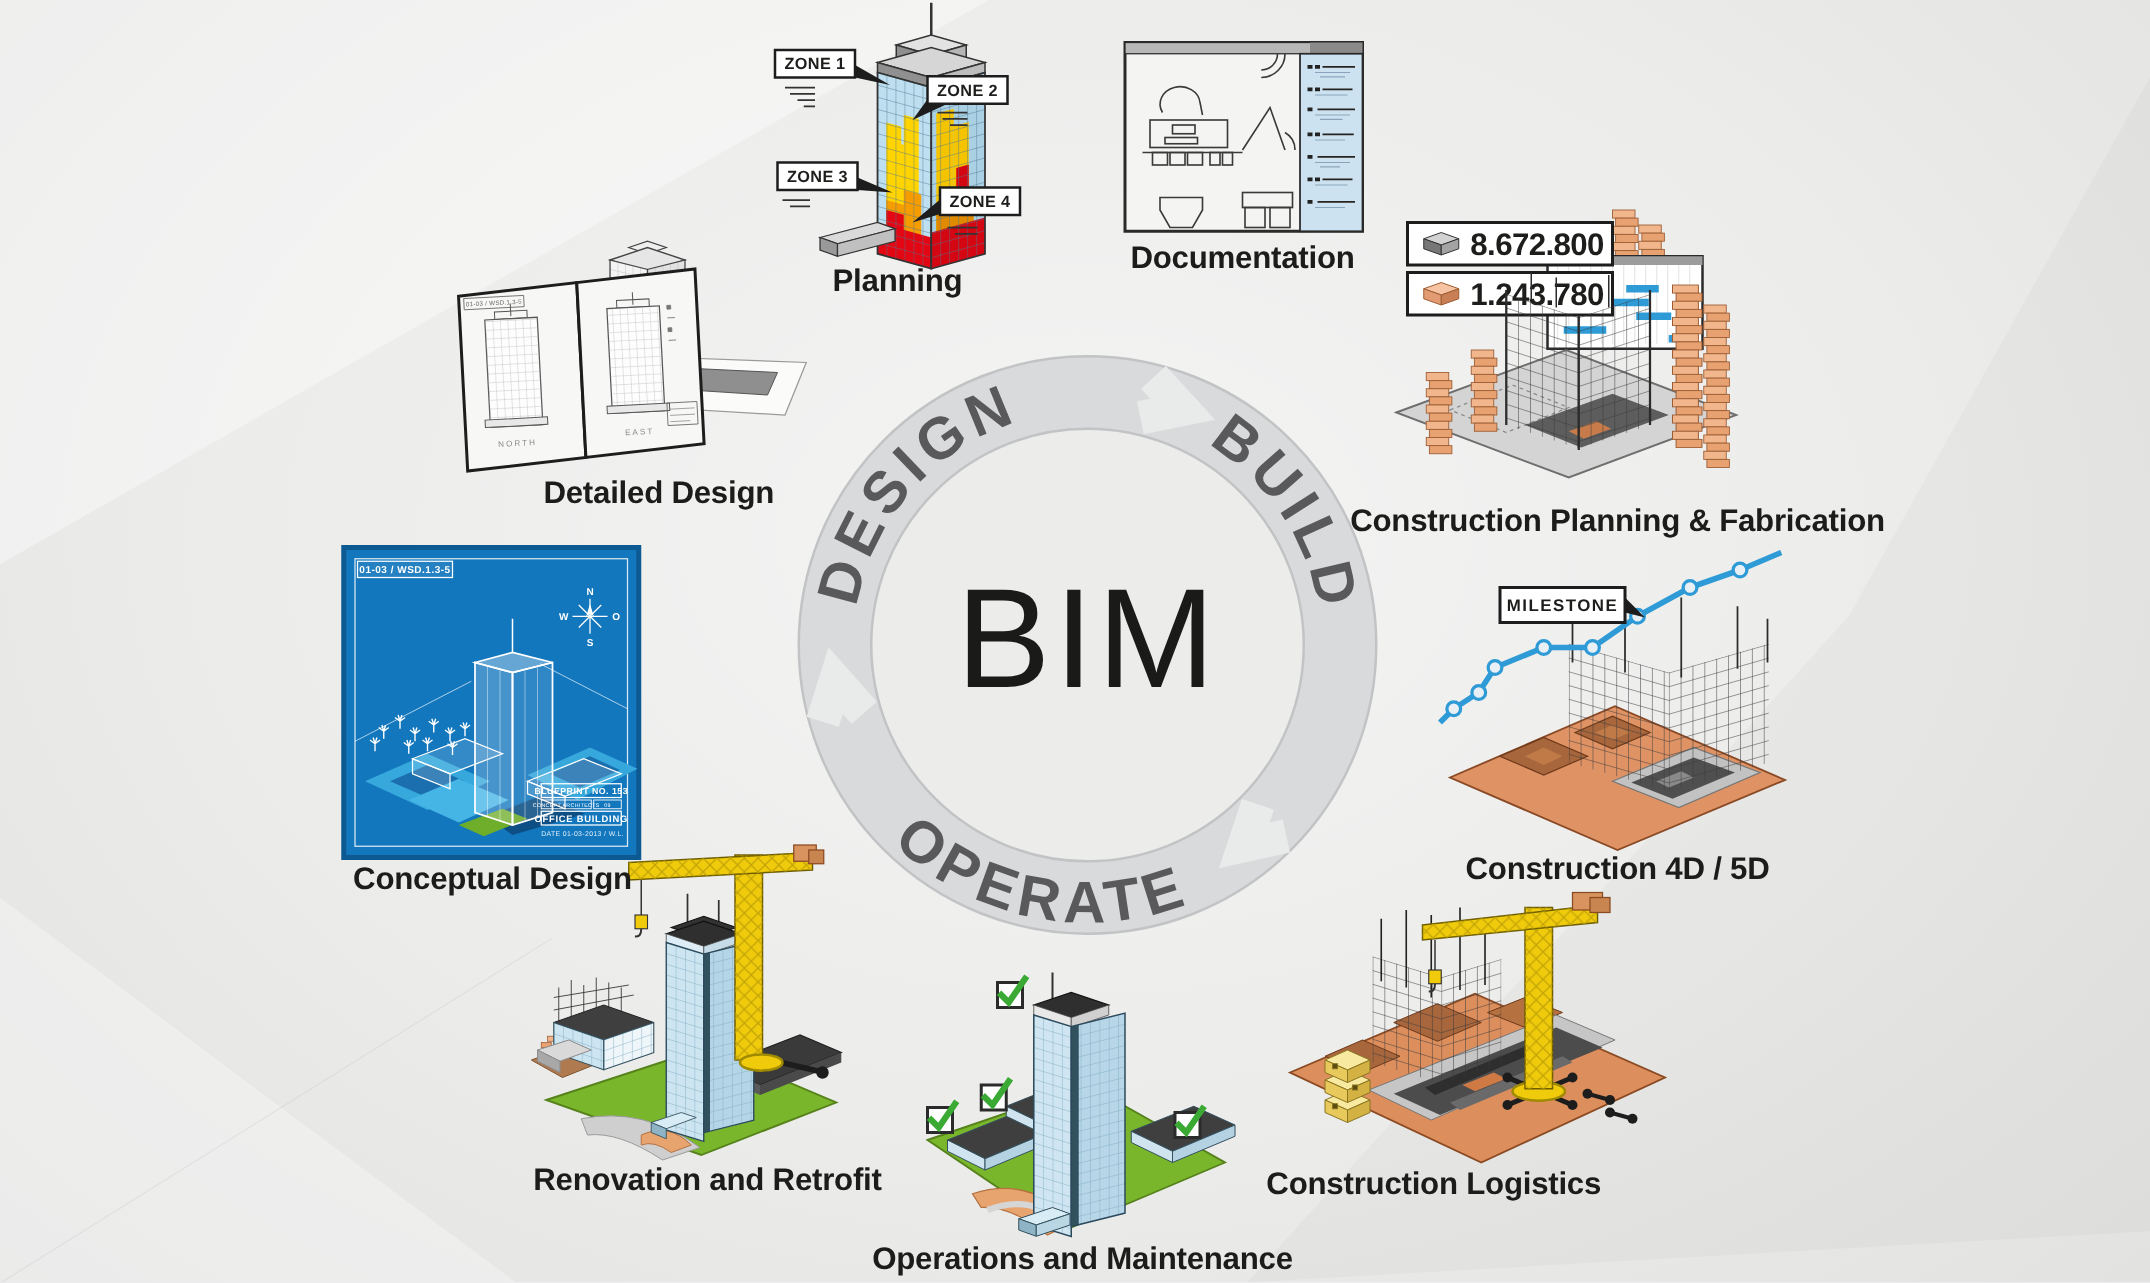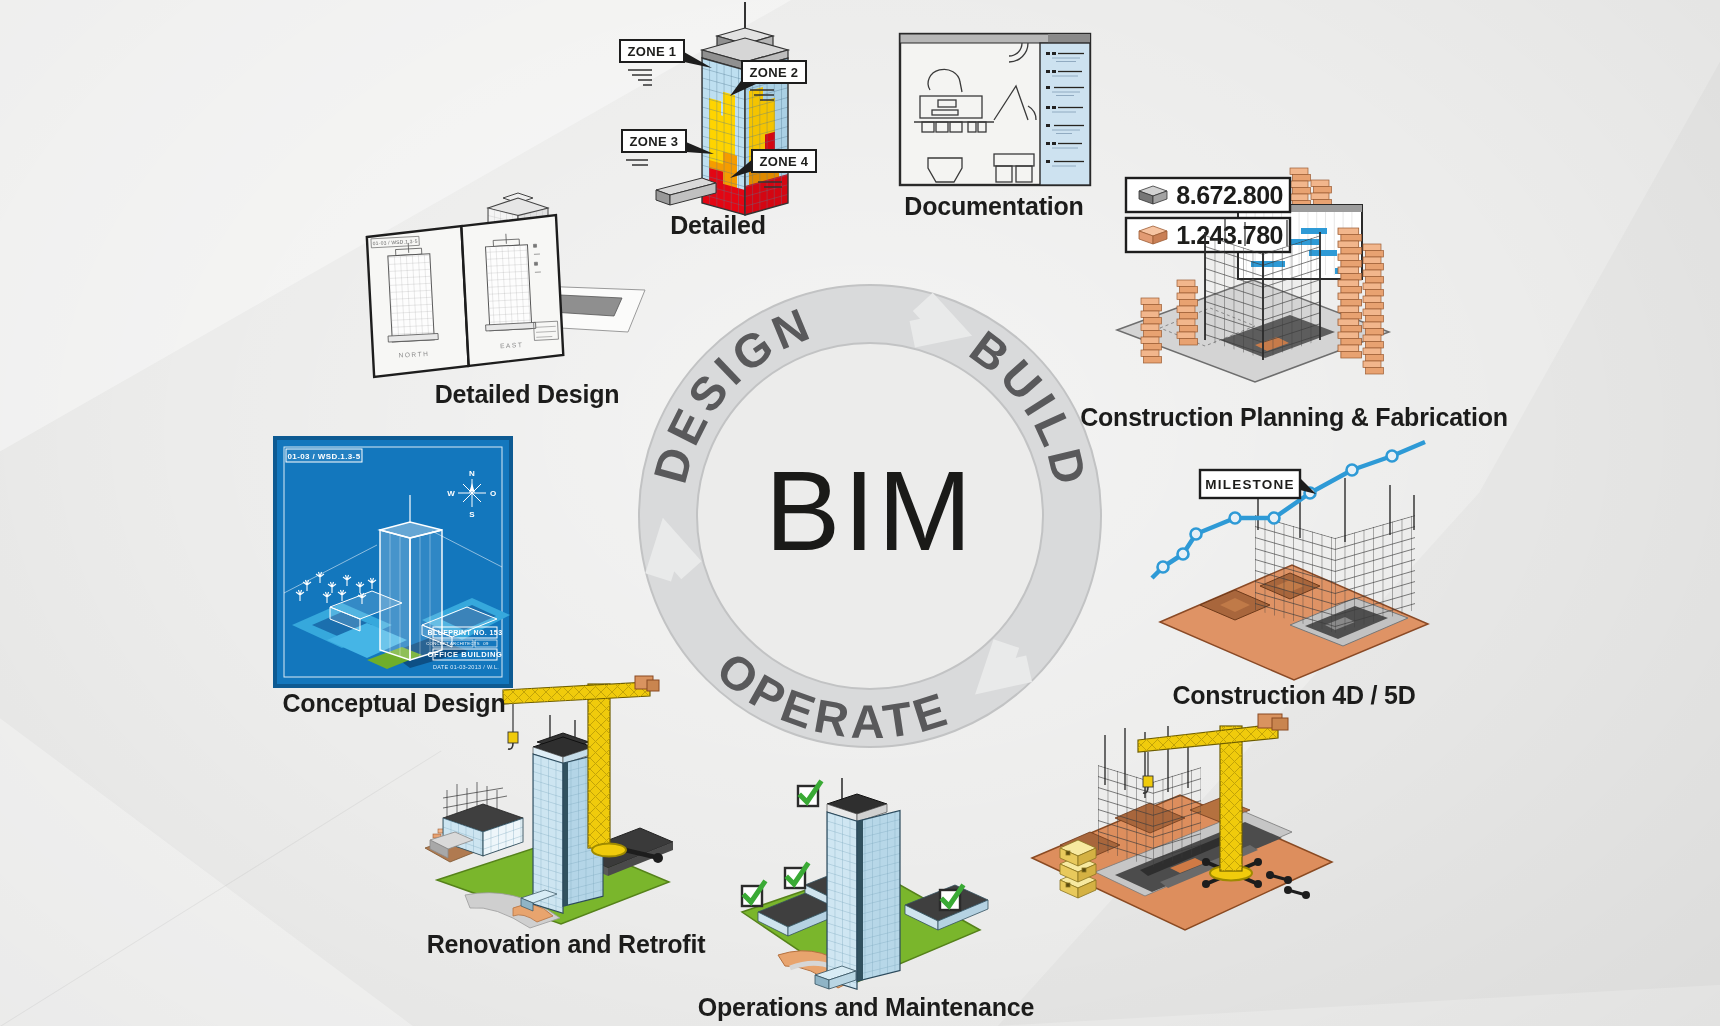--- a/index.html
+++ b/index.html
@@ -176,21 +176,21 @@
       <rect x="22" y="38" width="64" height="22" fill="#fff" stroke="#1d1d1d" stroke-width="2"></rect>
       <text x="54" y="53.5" text-anchor="middle" class="svg-zone">ZONE 1</text>
       <rect x="144" y="59" width="64" height="22" fill="#fff" stroke="#1d1d1d" stroke-width="2"></rect>
       <text x="176" y="74.5" text-anchor="middle" class="svg-zone">ZONE 2</text>
       <rect x="24" y="128" width="64" height="22" fill="#fff" stroke="#1d1d1d" stroke-width="2"></rect>
       <text x="56" y="143.5" text-anchor="middle" class="svg-zone">ZONE 3</text>
       <rect x="154" y="148" width="64" height="22" fill="#fff" stroke="#1d1d1d" stroke-width="2"></rect>
       <text x="186" y="163.5" text-anchor="middle" class="svg-zone">ZONE 4</text>
     </g>
   </svg>
-  <div class="lbl" style="left:120px;top:210px;">Detailed</div>
+  <div class="lbl" style="left:120px;top:210px;">Planning</div>
 </div>
 
 <div class="node" style="left:360px;top:190px;width:300px;height:235px;">
   <svg width="300" height="205" viewBox="0 0 300 205">
     <polygon points="150,95 285,100 268,142 133,134" fill="#fbfbfa" stroke="#9a9a9a" stroke-width="1"></polygon>
     <polygon points="200,105 262,108 254,126 192,122" fill="#8f8f8f" stroke="#555" stroke-width="0.8"></polygon>
     <g>
       <polygon points="143,8 158,3 173,8 158,13" fill="#efefef" stroke="#444" stroke-width="1"></polygon>
       <polygon points="128,18 158,8 188,18 158,28" fill="#e6e6e6" stroke="#444" stroke-width="1.1"></polygon>
       <g transform="translate(128,18) skewY(14)">
@@ -494,20 +494,21 @@
       </g>
       <line x1="128" y1="62" x2="128" y2="86" stroke="#333" stroke-width="1.2"></line>
       <g>
         <rect x="123" y="86" width="10" height="11" fill="#f0cb0c" stroke="#333" stroke-width="0.9"></rect>
         <path d="M128 97 q0 7 -5 6" fill="none" stroke="#333" stroke-width="1.6"></path>
       </g>
     </g>
     <use href="#sym-dumb" transform="translate(250,185)"></use>
     <use href="#sym-dumb" transform="translate(268,200)"></use>
   </svg>
+  <div class="lbl" style="left:127px;top:244px;">Construction Logistics</div>
 </div>
 
 <div class="node" style="left:730px;top:770px;width:290px;height:256px;">
   <svg width="290" height="225" viewBox="0 0 290 225">
     <g>
       <polygon points="12,142 140,98 250,160 120,215" fill="#7ab62c" stroke="#55821a" stroke-width="1.5"></polygon>
       <path d="M48 185 Q95 170 128 208 L108 218 Q80 195 55 196 Z" fill="#e8a46e" stroke="#b5713f" stroke-width="1"></path>
       <path d="M60 198 Q95 185 118 208" fill="none" stroke="#d6d6d6" stroke-width="5"></path>
     </g>
     <g stroke="#33505e" stroke-width="0.8">

